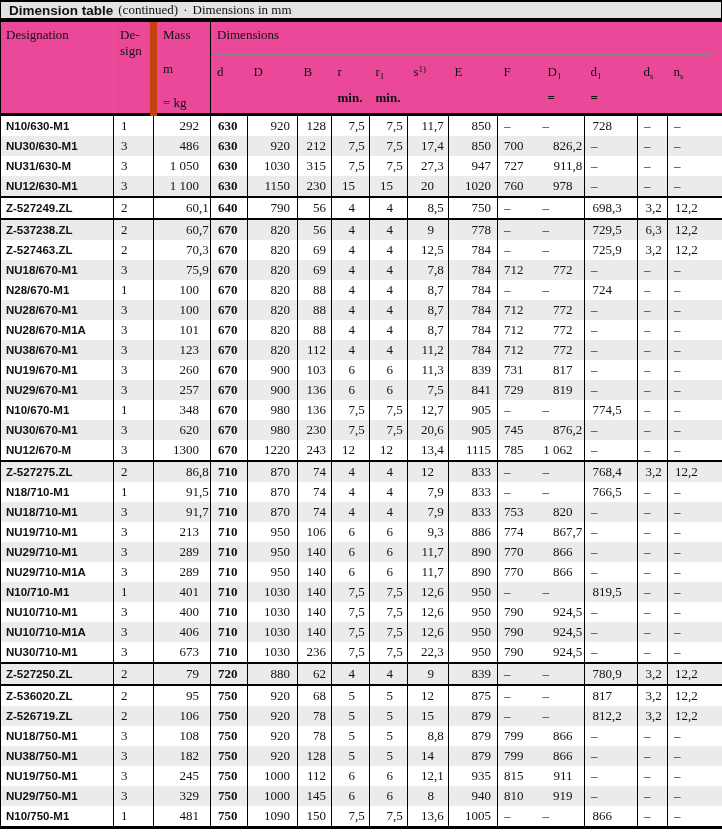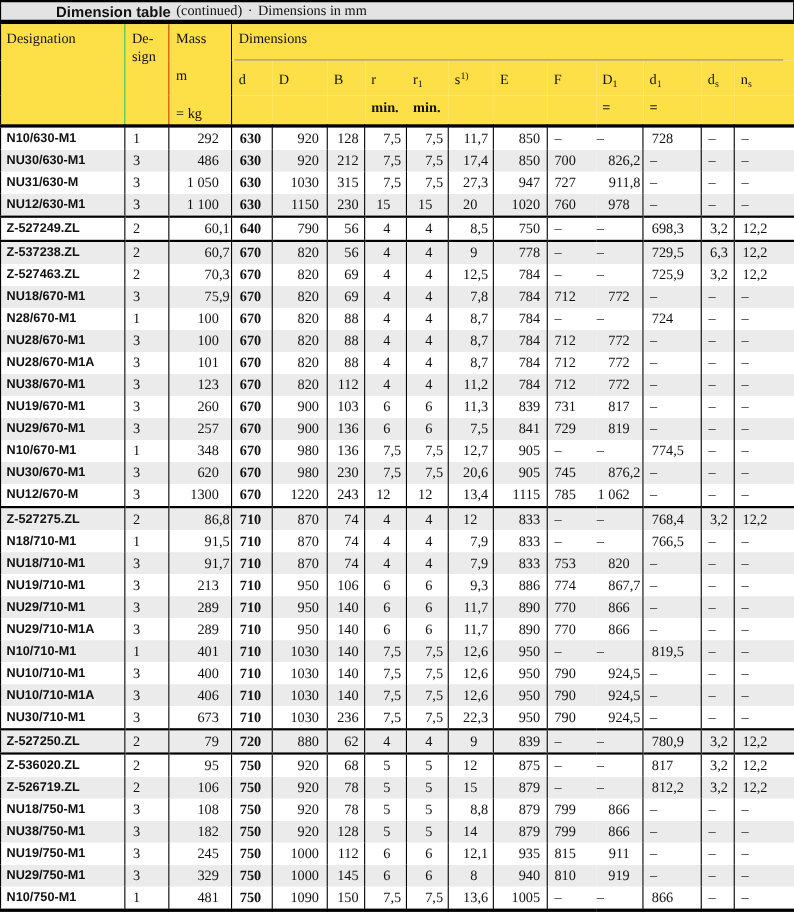--- a/index.html
+++ b/index.html
@@ -10,32 +10,32 @@
   
   .band {
     width:722px; height:22px;
     border-top:2px solid #000; border-left:1px solid #000; border-right:1px solid #000;
     border-bottom:4px solid #000;
     background:#e3e3e3;
     padding-left:8px;
     display:flex; align-items:center; gap:5px;
     font-size:13px;
   }
-  .band-title { font-family:"Liberation Sans", sans-serif; font-weight:bold; font-size:13.5px;margin-left:42px; }
+  .band-title { font-family:"Liberation Sans", sans-serif; font-weight:bold; font-size:13.5px; }
 
   
   table {
     width:722px; table-layout:fixed; border-collapse:collapse;
     border-left:1px solid #000; border-right:1px solid #000; border-bottom:3px solid #000;
     font-size:13px;
   }
   thead { border-bottom:3px solid #000; }
-  th { font-weight:normal; text-align:left; vertical-align:top; font-size:13px; padding:5px 0 0 6px; background:#fde047; }
+  th { font-weight:normal; text-align:left; vertical-align:top; font-size:13px; padding:5px 0 0 6px; background:#ec4899; }
   .h-design { border-left:1px solid #22c55e; }
-  .h-mass   { border-left:1px solid #c2410c; border-right:1px solid #000; }
+  .h-mass   { border-left:7px solid #c2410c; border-right:1px solid #000; }
   .h-designation { padding-left:5px; }
   .mass-stack { display:flex; flex-direction:column; justify-content:space-between; height:86px; padding-bottom:2px; }
   .h-dimensions { position:relative; }
   .h-dimensions::after { content:""; position:absolute; left:2px; right:10px; bottom:0; border-bottom:1px solid #8a8a8a; }
   #dim-cols th  { height:32px; padding-top:9px; }
   #dim-quals th { height:28px; padding-top:3px;font-weight:bold; }
   .hsub { font-size:9px; vertical-align:-3px; }
   .hsup { font-size:9px; vertical-align:4px; }
 
   tbody td { height:20px; line-height:20px; vertical-align:middle; overflow:hidden; white-space:nowrap; background:#fff; }

